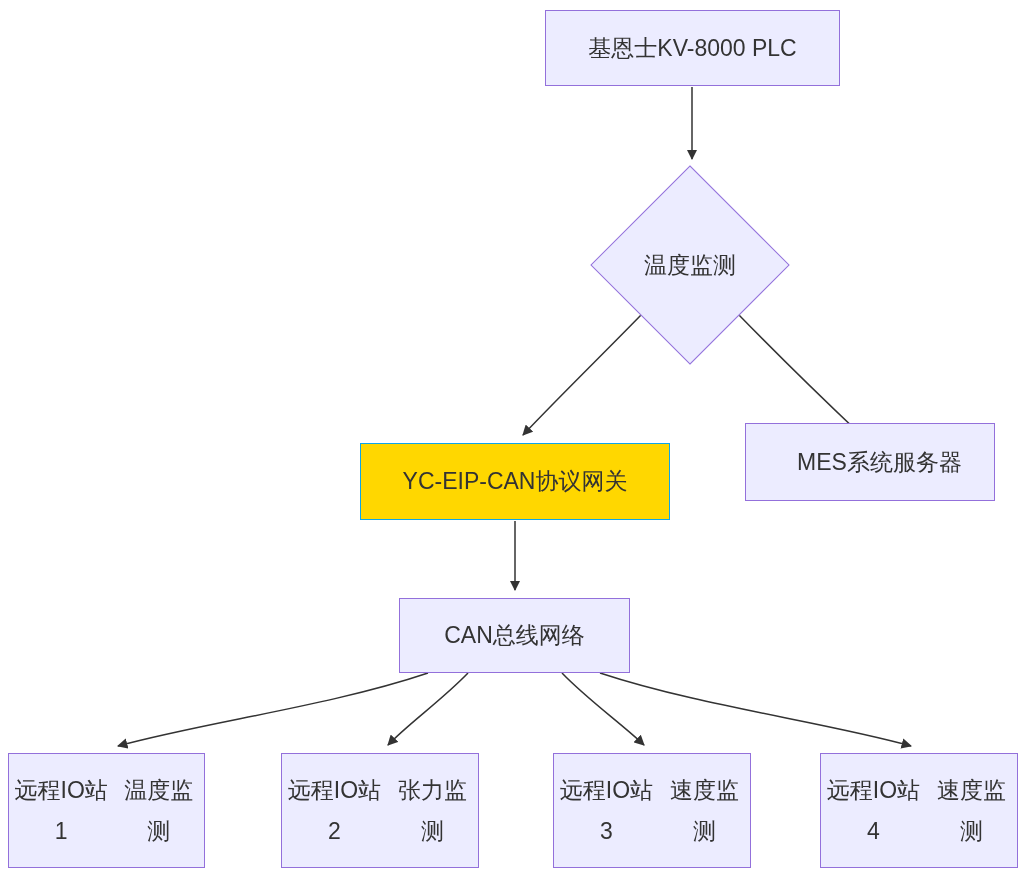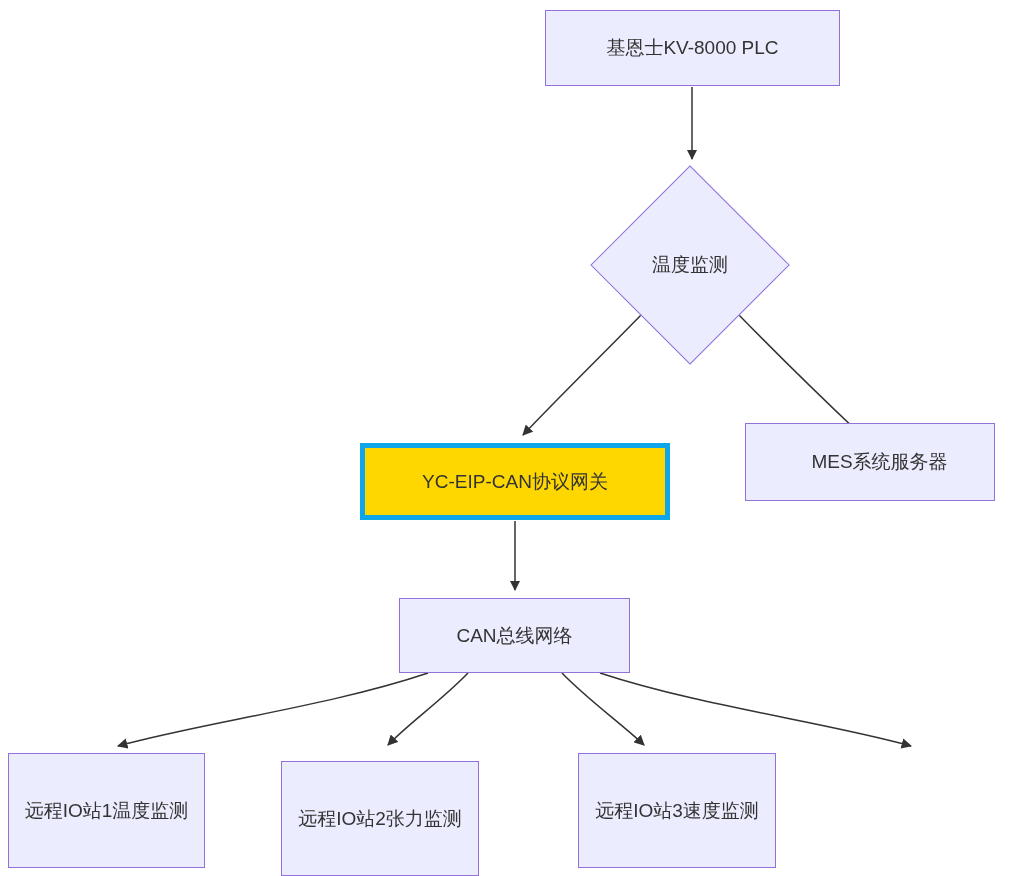--- a/index.html
+++ b/index.html
@@ -20,31 +20,31 @@
     left: 0; top: 0;
     width: 1024px;
     height: 876px;
   }
   .node {
     position: absolute;
     display: flex;
     align-items: center;
     justify-content: center;
     text-align: center;
-    font-size: 19px;
+    font-size: 23px;
     color: #333333;
     cursor: default;
   }
   .rect {
     background: #ECECFF;
     border: 1px solid #9370DB;
   }
   .gateway {
     background: #FFD700;
-    border: 5px solid #0ea5e9;
+    border: 1px solid #0ea5e9;
   }
   .io {
     flex-direction: row;
     line-height: 1.75;
   }
   .diamond-wrap {
     background: transparent;
   }
   .diamond-shape {
     position: absolute;
@@ -60,22 +60,22 @@
     z-index: 1;
   }
 
   
   #node-plc     { left: 545px; top: 10px;  width: 295px; height: 76px; }
   #node-switch  { left: 589px; top: 166px; width: 202px; height: 198px; }
   #node-gateway { left: 360px; top: 443px; width: 310px; height: 77px; }
   #node-mes     { left: 745px; top: 423px; width: 250px; height: 78px; padding-left: 19px; }
   #node-canbus  { left: 399px; top: 598px; width: 231px; height: 75px; }
   #node-io1     { left: 8px;   top: 753px; width: 197px; height: 115px; }
-  #node-io2     { left: 281px; top: 753px; width: 198px; height: 115px; margin-top: 8px; }
-  #node-io3     { left: 553px; top: 753px; width: 198px; height: 115px; margin-left: 25px; }
+  #node-io2     { left: 281px; top: 753px; width: 198px; height: 115px; }
+  #node-io3     { left: 553px; top: 753px; width: 198px; height: 115px; }
   #node-io4     { left: 820px; top: 753px; width: 198px; height: 115px; }
 </style>
 </head>
 <body>
 
 <div class="canvas">
 
   <svg class="edges" viewBox="0 0 1024 876" xmlns="http://www.w3.org/2000/svg">
     <defs>
       <marker id="arrow" viewBox="0 0 10 10" refX="9" refY="5" markerWidth="7" markerHeight="7" orient="auto">
@@ -122,14 +122,18 @@
   <div class="node rect io" id="node-io2">
     <span>远程IO站2</span>
     <span>张力监测</span>
   </div>
 
   <div class="node rect io" id="node-io3">
     <span>远程IO站3</span>
     <span>速度监测</span>
   </div>
 
+  <div class="node rect io" id="node-io4">
+    <span>远程IO站4</span>
+    <span>速度监测</span>
+  </div>
 
 </div>
 
 </body></html>

